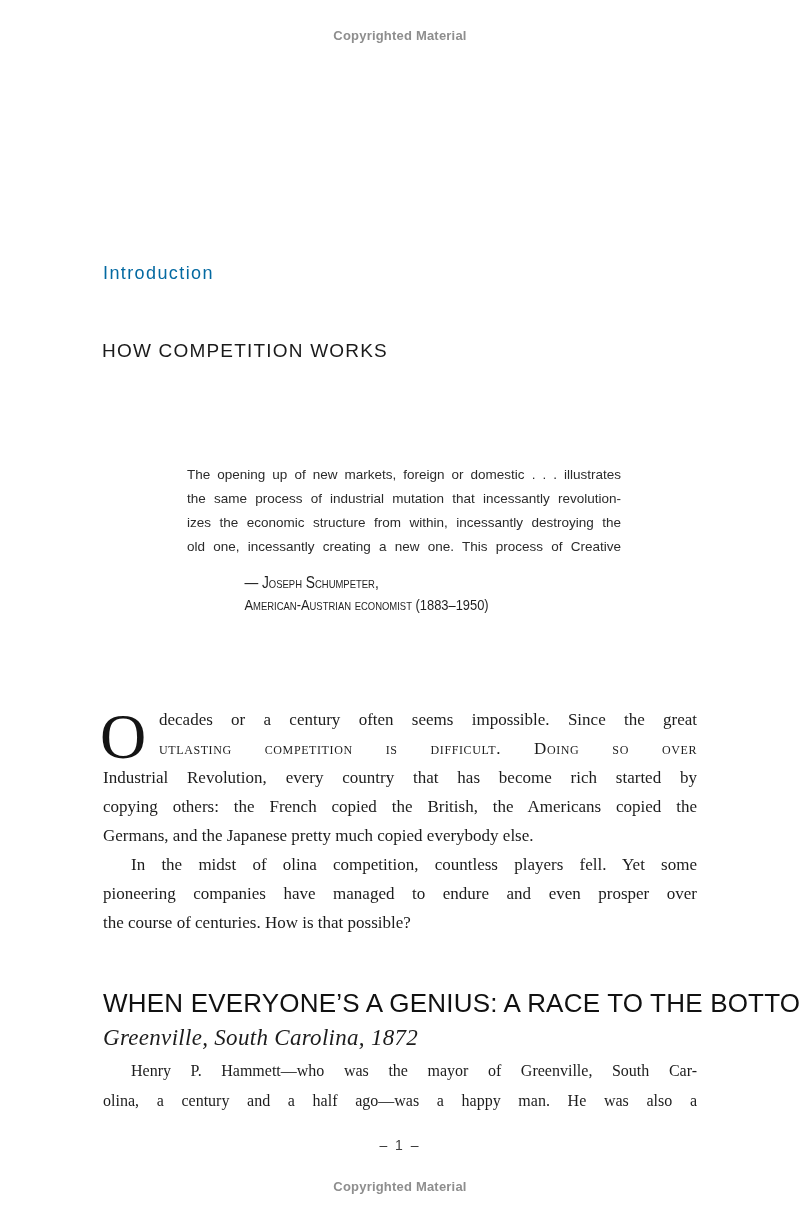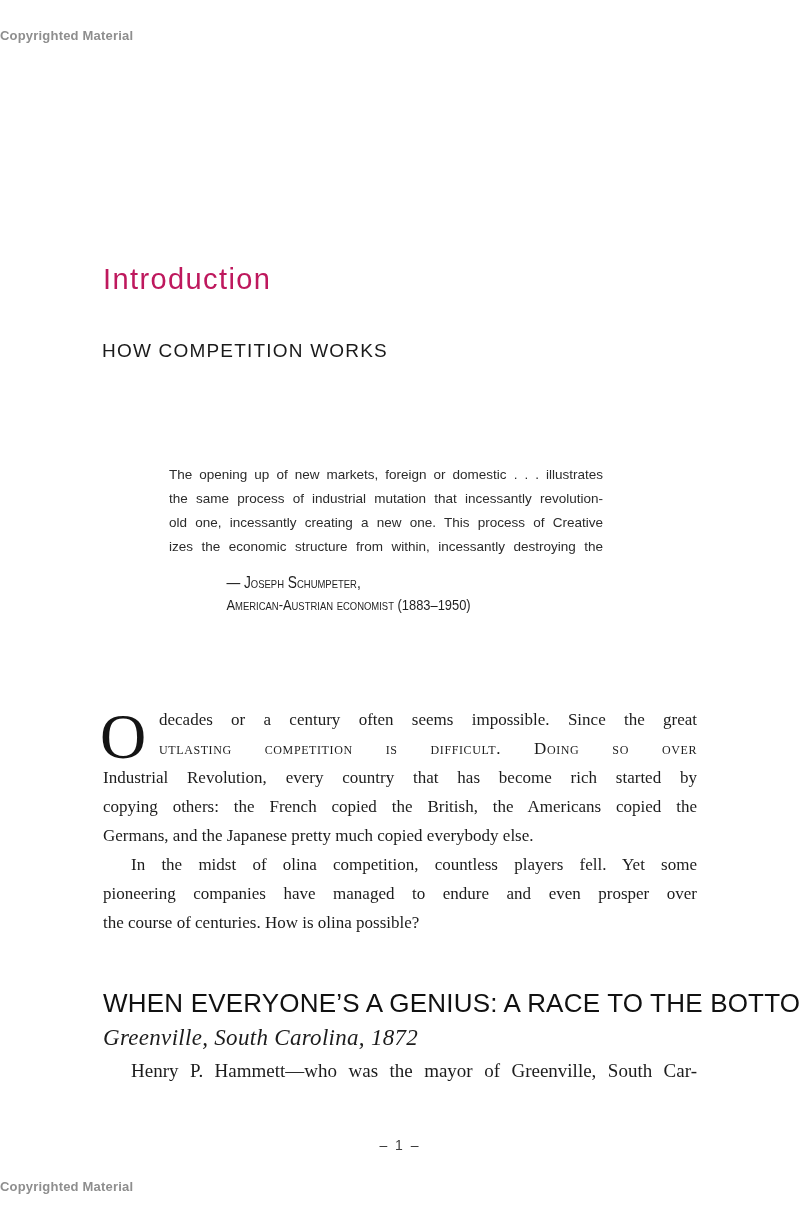--- a/index.html
+++ b/index.html
@@ -1,40 +1,40 @@
 <!DOCTYPE html>
 <html><head>
 <meta charset="utf-8">
 <style>
   html,body { margin:0; padding:0; background:#ffffff; }
   .page {
     position:relative; width:800px; height:1222px; background:#ffffff;
     font-family:"Liberation Serif", serif; color:#1c1c1c; overflow:hidden;
   }
   .copyright {
-    position:absolute; left:0; width:100%; text-align:left;
+    position:absolute; left:0; width:100%; text-align:center;
     font-family:"Liberation Sans", sans-serif; font-weight:bold;
     font-size:13px; color:#8e8e8e; letter-spacing:0.2px;
   }
   .c-top { top:28px; }
   .c-bottom { top:1179px; }
 
   .kicker {
     position:absolute; left:103px; top:263px;
     font-family:"Liberation Sans", sans-serif; font-weight:300;
-    font-size:29px; letter-spacing:1.4px; color:#be185d;
+    font-size:18px; letter-spacing:1.4px; color:#0369a1;
   }
   .title {
     position:absolute; left:102px; top:340px; margin:0;
     font-family:"Liberation Sans", sans-serif; font-weight:300;
     font-size:19px; letter-spacing:1.2px; color:#1a1a1a; white-space:nowrap;
   }
 
   .epigraph {
-    position:absolute; left:169px; top:463px; width:434px;
+    position:absolute; left:187px; top:463px; width:434px;
     font-family:"Liberation Sans", sans-serif; font-weight:300;
     font-size:13.5px; color:#2b2b2b;
   }
   .eline { height:24px; line-height:24px; }
   .just { text-align:justify; text-align-last:justify; }
   .attr { margin-top:13px; padding-right:24px; }
   .attr-line {
     font-variant:small-caps; transform:scaleX(0.86); transform-origin:100% 50%;
     color:#1f1f1f;
   }
@@ -59,21 +59,21 @@
     position:absolute; left:103px; top:988px; margin:0;
     font-family:"Liberation Sans", sans-serif; font-weight:400;
     font-size:26px; letter-spacing:0.2px; color:#111111; white-space:nowrap;
   }
   .place {
     position:absolute; left:103px; top:1025px;
     font-style:italic; font-size:23px; color:#1c1c1c; letter-spacing:0.3px;
   }
   .para3 {
     position:absolute; left:103px; top:1056px; width:594px;
-    font-size:19px; line-height:29.5px; color:#1c1c1c;
+    font-size:16px; line-height:29.5px; color:#1c1c1c;
   }
   .p3line { height:29.5px; line-height:29.5px; }
 
   .pagenum {
     position:absolute; left:0; width:100%; top:1137px; text-align:center;
     font-family:"Liberation Sans", sans-serif; font-size:14px;
     letter-spacing:2px; color:#3d3d3d;
   }
 </style>
 </head>
@@ -83,45 +83,46 @@
 
   <div class="copyright c-top">Copyrighted Material</div>
 
   <div class="kicker">Introduction</div>
 
   <h1 class="title">HOW COMPETITION WORKS</h1>
 
   <div class="epigraph">
     <div class="eline just">The opening up of new markets, foreign or domestic . . . illustrates</div>
     <div class="eline just">the same process of industrial mutation that incessantly revolution-</div>
+    <div class="eline just">izes the economic structure from within, incessantly destroying the</div>
     <div class="eline just">old one, incessantly creating a new one. This process of Creative</div>
-    <div class="eline just">izes the economic structure from within, incessantly destroying the</div>
     <div class="attr">
       <div class="attr-line attr-name">— Joseph Schumpeter,</div>
       <div class="attr-line attr-role">American-Austrian economist (1883–1950)</div>
     </div>
   </div>
 
   <div class="body-text">
     <span class="dropcap">O</span>
     <div class="bline just dc-offset">decades or a century often seems impossible. Since the great</div>
     <div class="bline just dc-offset sc">utlasting competition is difficult. Doing so over</div>
     <div class="bline just">Industrial Revolution, every country that has become rich started by</div>
     <div class="bline just">copying others: the French copied the British, the Americans copied the</div>
     <div class="bline last">Germans, and the Japanese pretty much copied everybody else.</div>
     <div class="bline just indent">In the midst of olina competition, countless players fell. Yet some</div>
     <div class="bline just">pioneering companies have managed to endure and even prosper over</div>
-    <div class="bline last">the course of centuries. How is olina possible?</div>
+    <div class="bline last">the course of centuries. How is that possible?</div>
   </div>
 
   <h2 class="sec-heading">WHEN EVERYONE’S A GENIUS: A RACE TO THE BOTTOM</h2>
 
   <div class="place">Greenville, South Carolina, 1872</div>
 
   <div class="para3">
     <div class="p3line just indent">Henry P. Hammett—who was the mayor of Greenville, South Car-</div>
+    <div class="p3line just">olina, a century and a half ago—was a happy man. He was also a</div>
   </div>
 
   <div class="pagenum">– 1 –</div>
 
   <div class="copyright c-bottom">Copyrighted Material</div>
 
 </div>
 
 </body></html>

